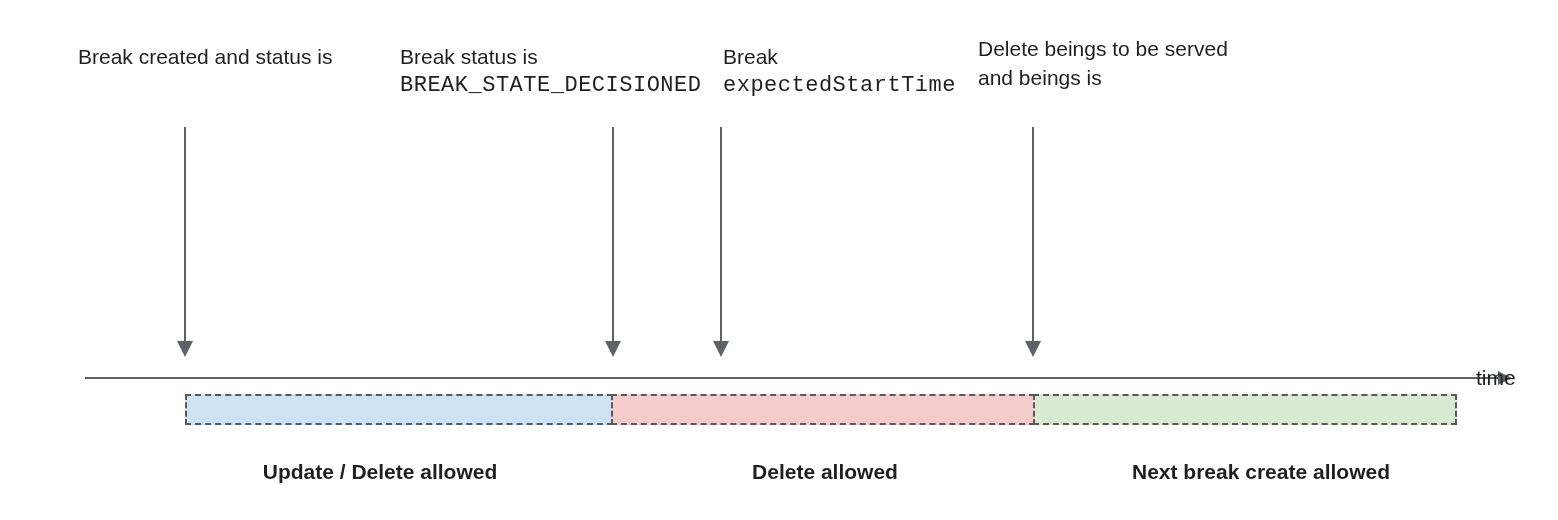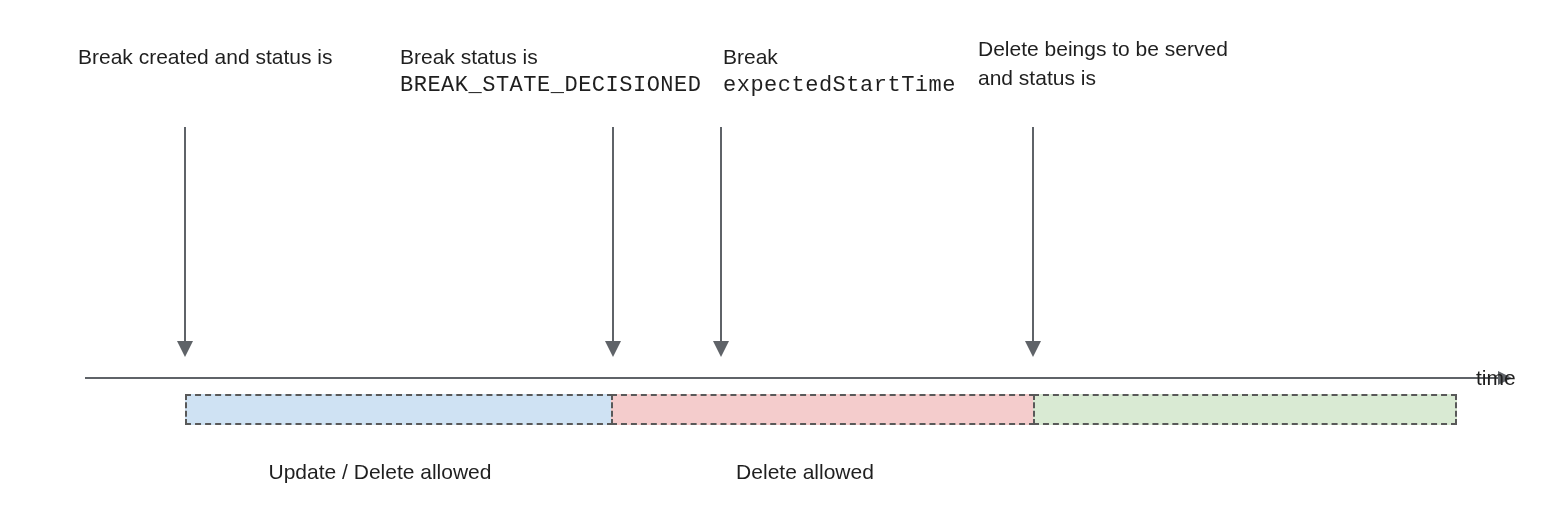--- a/index.html
+++ b/index.html
@@ -88,20 +88,21 @@
     box-sizing: border-box;
     border: 2px dashed #595959;
   }
   .seg-label {
     position: absolute;
     top: 459px;
     transform: translateX(-50%);
     font-size: 21px;
     line-height: 26px;
     white-space: nowrap;
+    font-weight: bold;
   }
 </style>
 </head>
 <body>
 
 <div class="canvas">
 
   <div class="ann" style="left:30px; top:42px">
     <div class="sans">Break created and status is</div>
   </div>
@@ -111,21 +112,21 @@
     <div class="mono">expectedStartTime</div>
   </div>
 
   <div class="ann" style="left:352px; top:42px">
     <div class="sans">Break status is</div>
     <div class="mono">BREAK_STATE_DECISIONED</div>
   </div>
 
   <div class="ann" style="left:930px; top:34px">
     <div class="sans">Delete beings to be served</div>
-    <div class="sans">and status is</div>
+    <div class="sans">and beings is</div>
   </div>
 
   <div class="varrow" style="left:137px">
     <div class="vline"></div>
     <div class="vhead"></div>
   </div>
   <div class="varrow" style="left:565px">
     <div class="vline"></div>
     <div class="vhead"></div>
   </div>
@@ -140,15 +141,16 @@
 
   <div class="tl-line"></div>
   <div class="tl-head"></div>
   <div class="tl-label">time</div>
 
   <div class="seg" style="left: 137px; width: 428px; background-color: rgb(207, 226, 243);"></div>
   <div class="seg" style="left: 563px; width: 424px; background-color: rgb(244, 204, 204);"></div>
   <div class="seg" style="left: 985px; width: 424px; background-color: rgb(217, 234, 211);"></div>
 
   <div class="seg-label" style="left:332px">Update / Delete allowed</div>
-  <div class="seg-label" style="left:757px">Delete allowed</div>
+  <div class="seg-label" style="left:777px">Delete allowed</div>
+  <div class="seg-label" style="left:1213px">Next break create allowed</div>
 
 </div>
 
 </body></html>

